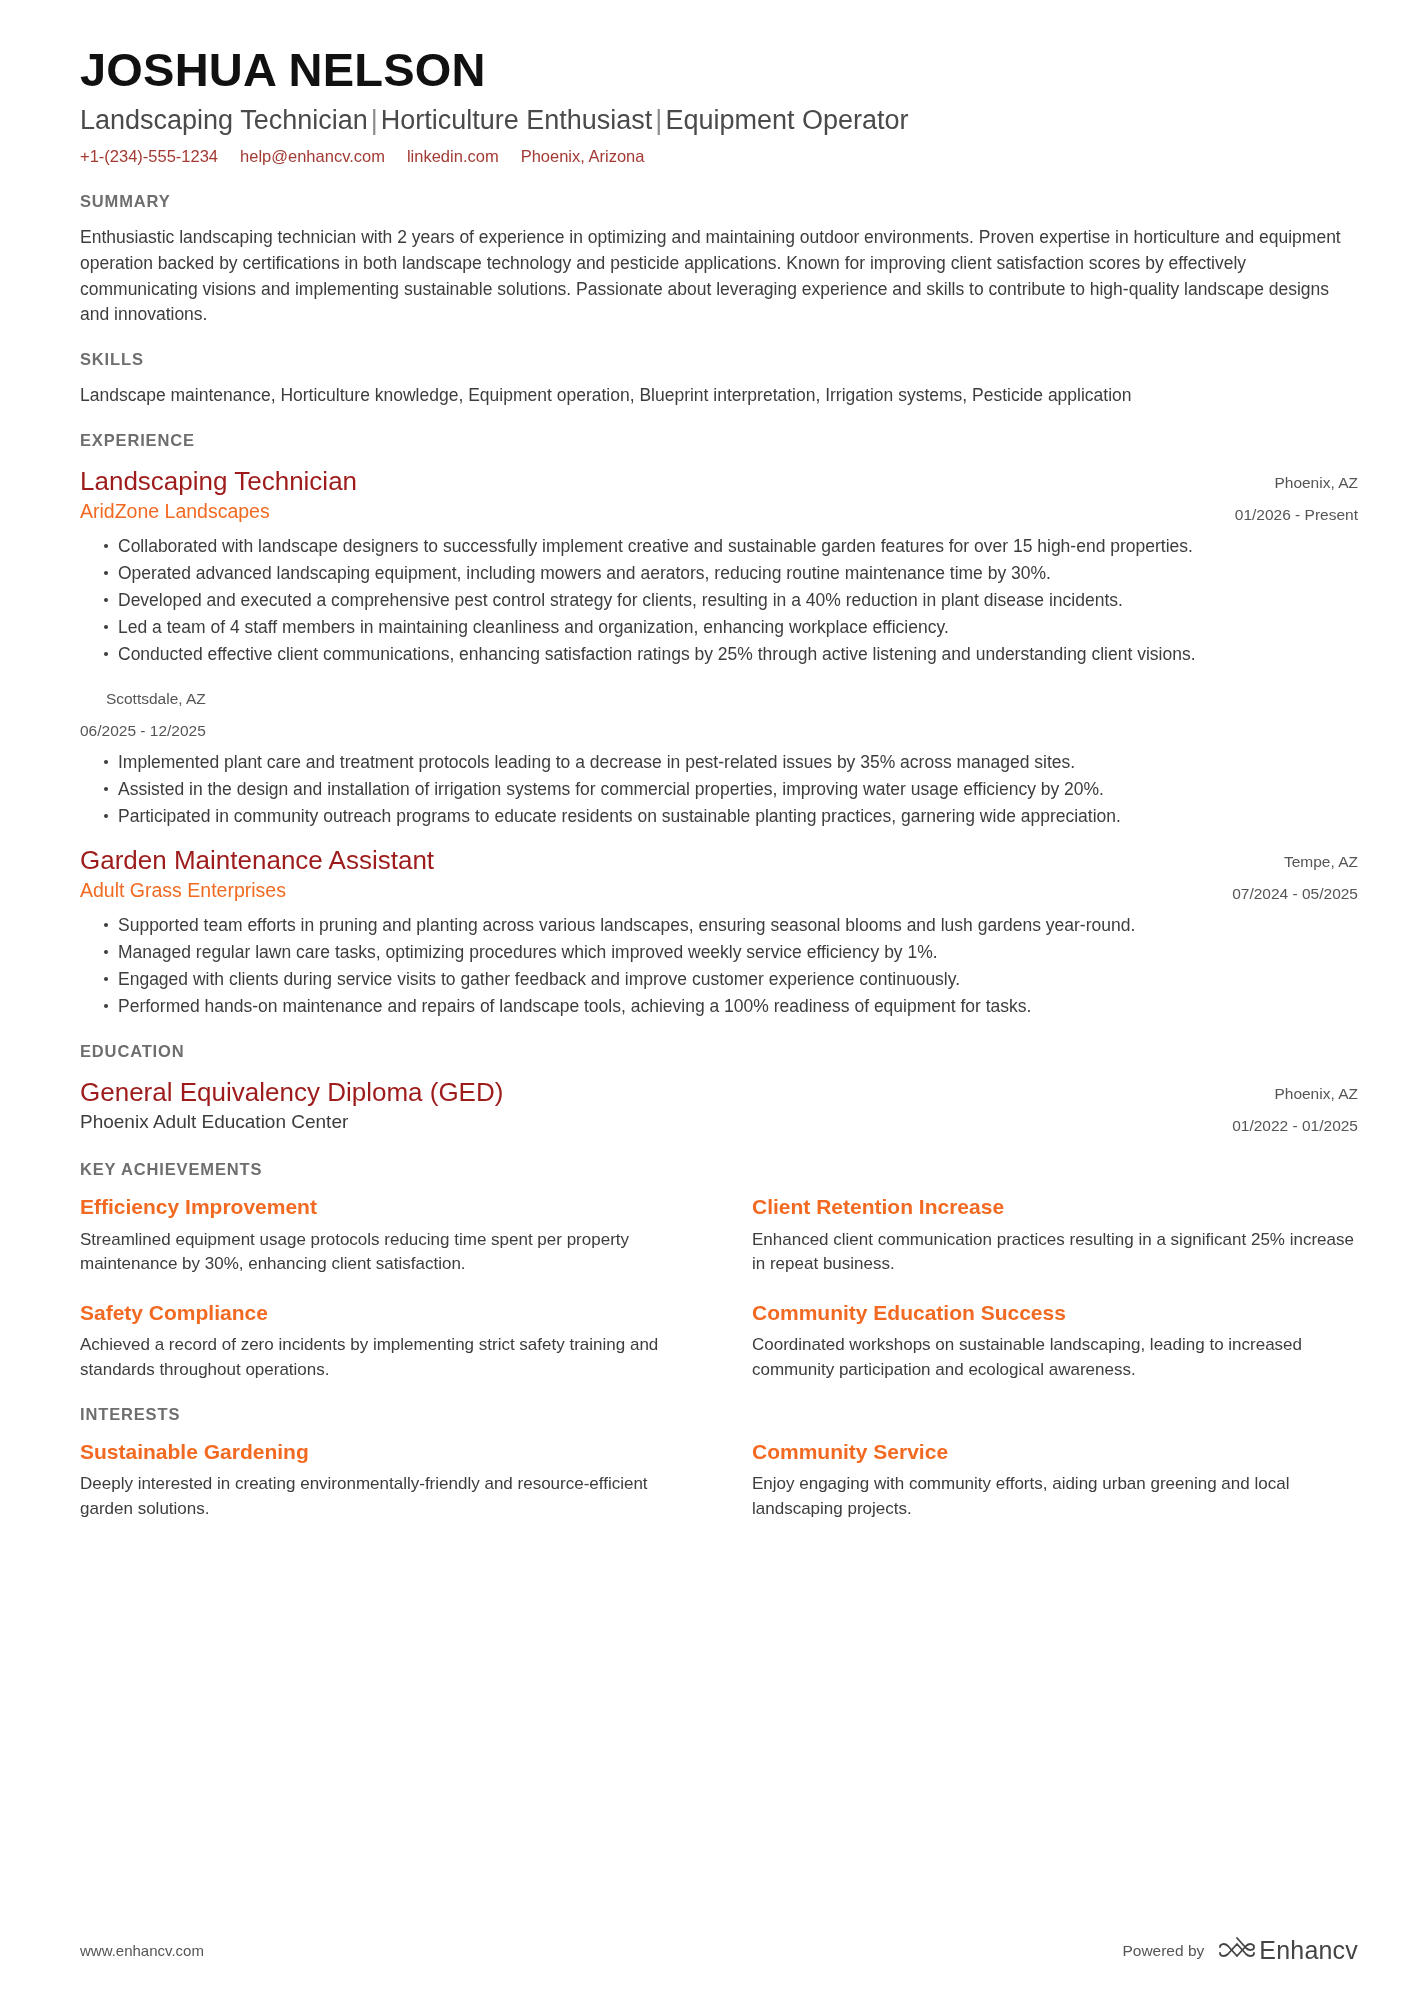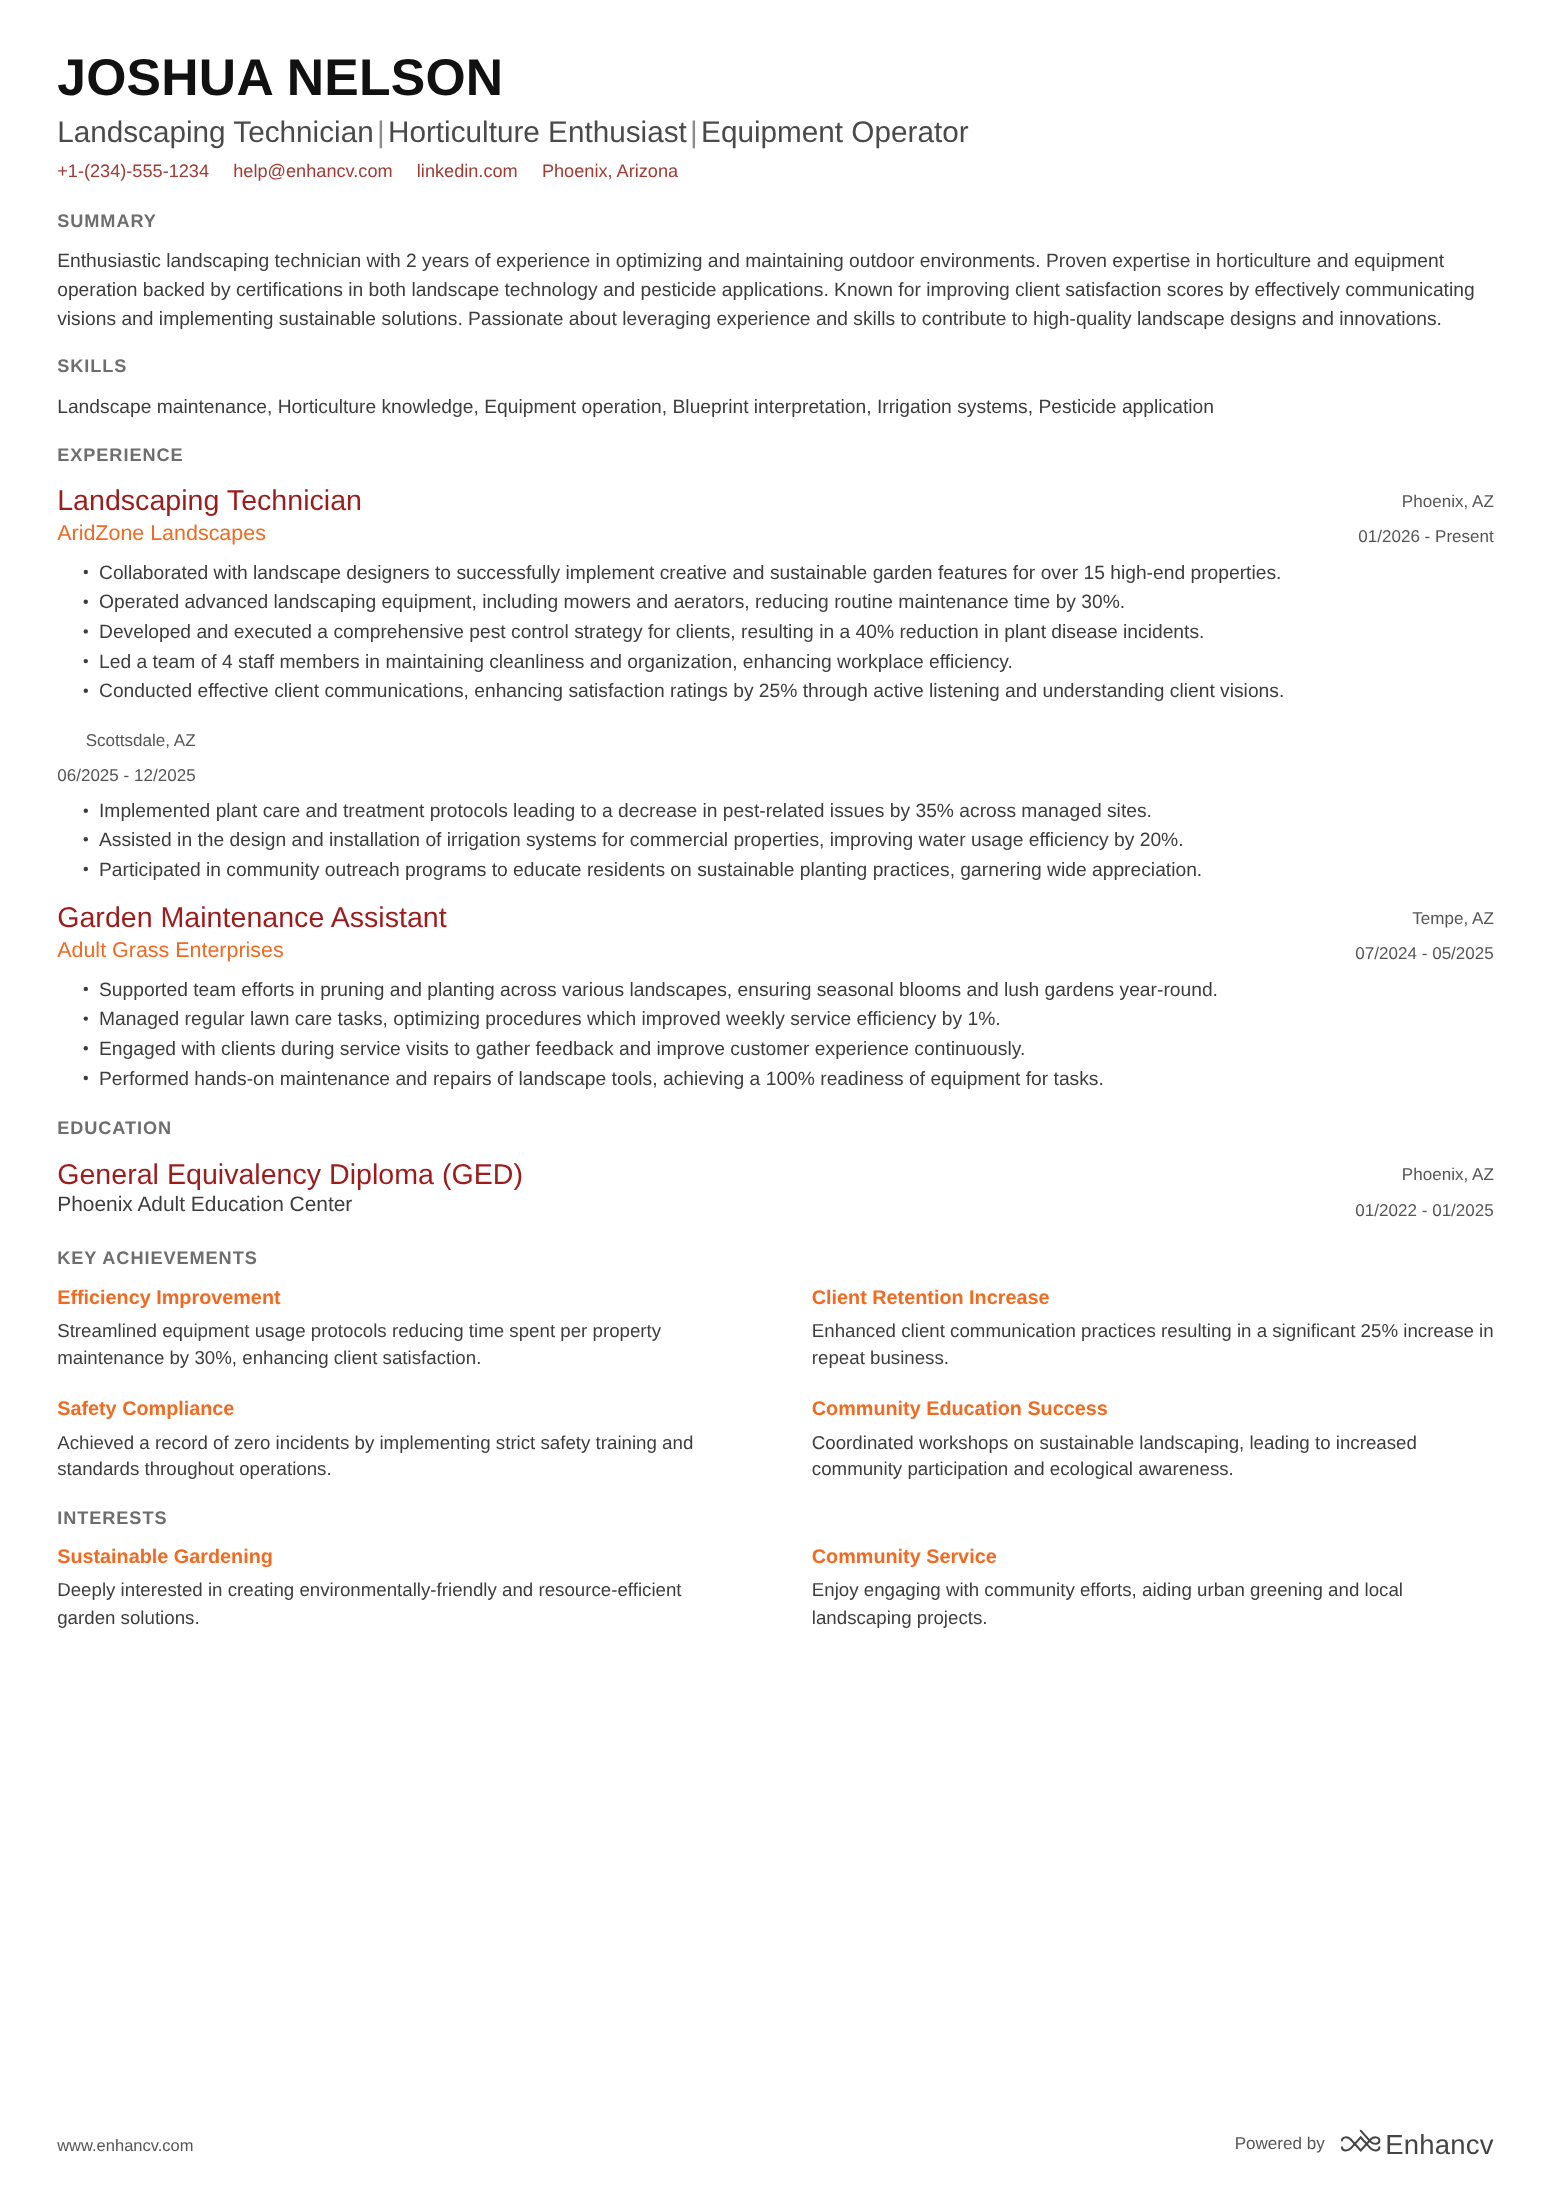--- a/index.html
+++ b/index.html
@@ -13,21 +13,21 @@
     font-family: "Liberation Sans", sans-serif;
     color: #3d3d3d;
     -webkit-font-smoothing: antialiased;
   }
 
   .page {
     position: relative;
     width: 1410px;
     min-height: 1995px;
     background: #ffffff;
-    padding: 44px 52px 0 52px;
+    padding: 44px 52px 0 80px;
     display: flex;
     flex-direction: column;
   }
 
   
   .hdr-name {
     font-size: 47px;
     font-weight: 700;
     letter-spacing: 0.2px;
     color: #111111;
@@ -147,21 +147,21 @@
   
   .grid2 {
     display: grid;
     grid-template-columns: 1fr 1fr;
     column-gap: 66px;
     row-gap: 22px;
     margin-top: 2px;
   }
 
   .card-title {
-    font-size: 18px;
+    font-size: 21px;
     font-weight: 700;
     color: #f26a21;
     line-height: 1.3;
     margin-bottom: 7px;
   }
 
   .card-text {
     font-size: 17px;
     line-height: 1.45;
     color: #3d3d3d;

